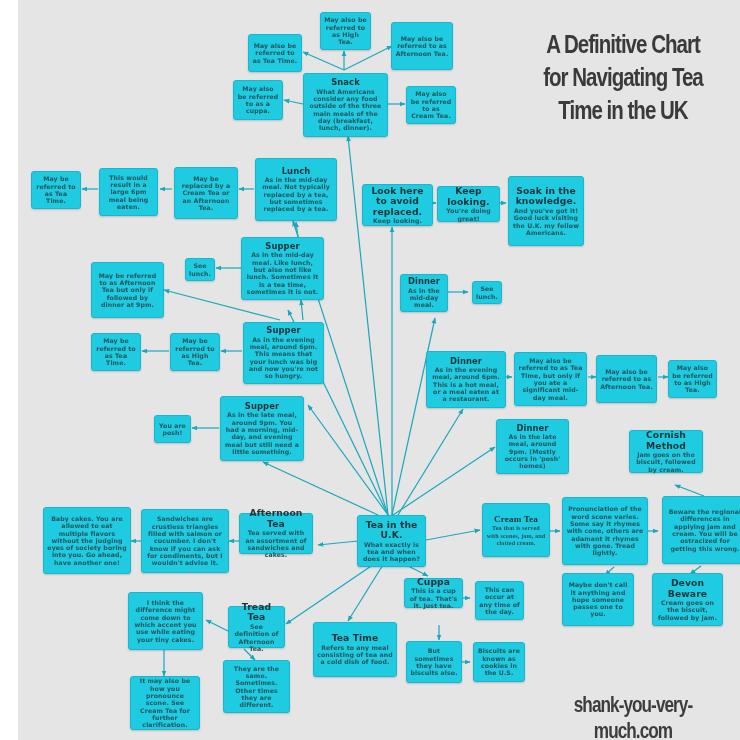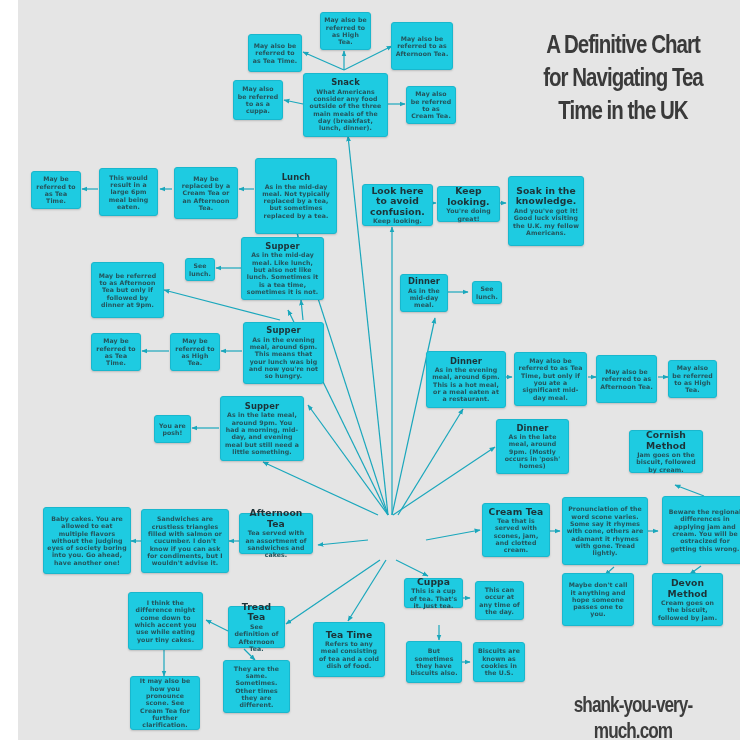--- a/index.html
+++ b/index.html
@@ -108,21 +108,21 @@
   <div class="box" style="left:373px;top:22px;width:62px;height:48px;">
     <span class="b">May also be referred to as Afternoon Tea.</span>
   </div>
   <div class="box" style="left:215px;top:80px;width:50px;height:40px;">
     <span class="b">May also be referred to as a cuppa.</span>
   </div>
   <div class="box" style="left:388px;top:86px;width:50px;height:38px;">
     <span class="b">May also be referred to as Cream Tea.</span>
   </div>
 
-  <div class="box" style="left:237px;top:158px;width:82px;height:76px;">
+  <div class="box" style="left:237px;top:158px;width:82px;height:63px;">
     <span class="h">Lunch</span>
     <span class="b">As in the mid-day meal. Not typically replaced by a tea, but sometimes replaced by a tea.</span>
   </div>
   <div class="box" style="left:156px;top:167px;width:64px;height:52px;">
     <span class="b">May be replaced by a Cream Tea or an Afternoon Tea.</span>
   </div>
   <div class="box" style="left:81px;top:168px;width:59px;height:48px;">
     <span class="b">This would result in a large 6pm meal being eaten.</span>
   </div>
   <div class="box" style="left:13px;top:171px;width:50px;height:38px;">
@@ -153,21 +153,21 @@
 
   <div class="box" style="left:202px;top:396px;width:84px;height:65px;">
     <span class="h">Supper</span>
     <span class="b">As in the late meal, around 9pm. You had a morning, mid-day, and evening meal but still need a little something.</span>
   </div>
   <div class="box" style="left:136px;top:415px;width:37px;height:28px;">
     <span class="b">You are posh!</span>
   </div>
 
   <div class="box big" style="left:344px;top:184px;width:71px;height:42px;">
-    <span class="h">Look here to avoid confusion.</span>
+    <span class="h">Look here to avoid replaced.</span>
     <span class="b">Keep looking.</span>
   </div>
   <div class="box big" style="left:419px;top:186px;width:63px;height:36px;">
     <span class="h">Keep looking.</span>
     <span class="b">You're doing great!</span>
   </div>
   <div class="box big" style="left:490px;top:176px;width:76px;height:70px;">
     <span class="h">Soak in the knowledge.</span>
     <span class="b">And you've got it! Good luck visiting the U.K. my fellow Americans.</span>
   </div>
@@ -197,47 +197,51 @@
   <div class="box" style="left:478px;top:419px;width:73px;height:55px;">
     <span class="h">Dinner</span>
     <span class="b">As in the late meal, around 9pm. (Mostly occurs in 'posh' homes)</span>
   </div>
 
   <div class="box big" style="left:611px;top:430px;width:74px;height:43px;">
     <span class="h">Cornish Method</span>
     <span class="b">Jam goes on the biscuit, followed by cream.</span>
   </div>
 
+  <div class="box big" style="left:339px;top:515px;width:69px;height:52px;">
+    <span class="h">Tea in the U.K.</span>
+    <span class="b">What exactly is tea and when does it happen?</span>
+  </div>
 
   <div class="box big" style="left:221px;top:513px;width:74px;height:41px;">
     <span class="h">Afternoon Tea</span>
     <span class="b">Tea served with an assortment of sandwiches and cakes.</span>
   </div>
   <div class="box" style="left:123px;top:509px;width:88px;height:64px;">
     <span class="b">Sandwiches are crustless triangles filled with salmon or cucumber. I don't know if you can ask for condiments, but I wouldn't advise it.</span>
   </div>
   <div class="box" style="left:25px;top:507px;width:88px;height:67px;">
     <span class="b">Baby cakes. You are allowed to eat multiple flavors without the judging eyes of society boring into you. Go ahead, have another one!</span>
   </div>
 
-  <div class="box big" style="left:464px;top:503px;width:68px;height:54px;">
+  <div class="box big" style="left:464px;top:503px;width:68px;height:54px;font-family:Liberation Serif, serif;">
     <span class="h">Cream Tea</span>
     <span class="b">Tea that is served with scones, jam, and clotted cream.</span>
   </div>
   <div class="box" style="left:544px;top:497px;width:86px;height:68px;">
     <span class="b">Pronunciation of the word scone varies. Some say it rhymes with cone, others are adamant it rhymes with gone. Tread lightly.</span>
   </div>
   <div class="box" style="left:644px;top:496px;width:86px;height:68px;">
     <span class="b">Beware the regional differences in applying jam and cream. You will be ostracized for getting this wrong.</span>
   </div>
   <div class="box" style="left:544px;top:573px;width:72px;height:53px;">
     <span class="b">Maybe don't call it anything and hope someone passes one to you.</span>
   </div>
   <div class="box big" style="left:634px;top:573px;width:71px;height:53px;">
-    <span class="h">Devon Method</span>
+    <span class="h">Devon Beware</span>
     <span class="b">Cream goes on the biscuit, followed by jam.</span>
   </div>
 
   <div class="box big" style="left:386px;top:578px;width:59px;height:30px;">
     <span class="h">Cuppa</span>
     <span class="b">This is a cup of tea. That's it. Just tea.</span>
   </div>
   <div class="box" style="left:457px;top:581px;width:49px;height:39px;">
     <span class="b">This can occur at any time of the day.</span>
   </div>
@@ -255,19 +259,19 @@
   <div class="box" style="left:110px;top:592px;width:75px;height:58px;">
     <span class="b">I think the difference might come down to which accent you use while eating your tiny cakes.</span>
   </div>
   <div class="box" style="left:112px;top:676px;width:70px;height:54px;">
     <span class="b">It may also be how you pronounce scone. See Cream Tea for further clarification.</span>
   </div>
   <div class="box" style="left:205px;top:660px;width:67px;height:53px;">
     <span class="b">They are the same. Sometimes. Other times they are different.</span>
   </div>
 
-  <div class="box big" style="left:295px;top:622px;width:72px;height:55px;">
+  <div class="box big" style="left:295px;top:622px;width:84px;height:55px;">
     <span class="h">Tea Time</span>
     <span class="b">Refers to any meal consisting of tea and a cold dish of food.</span>
   </div>
 
   <div class="credit">shank-you-very-much.com</div>
 </div>
 
 </body></html>

